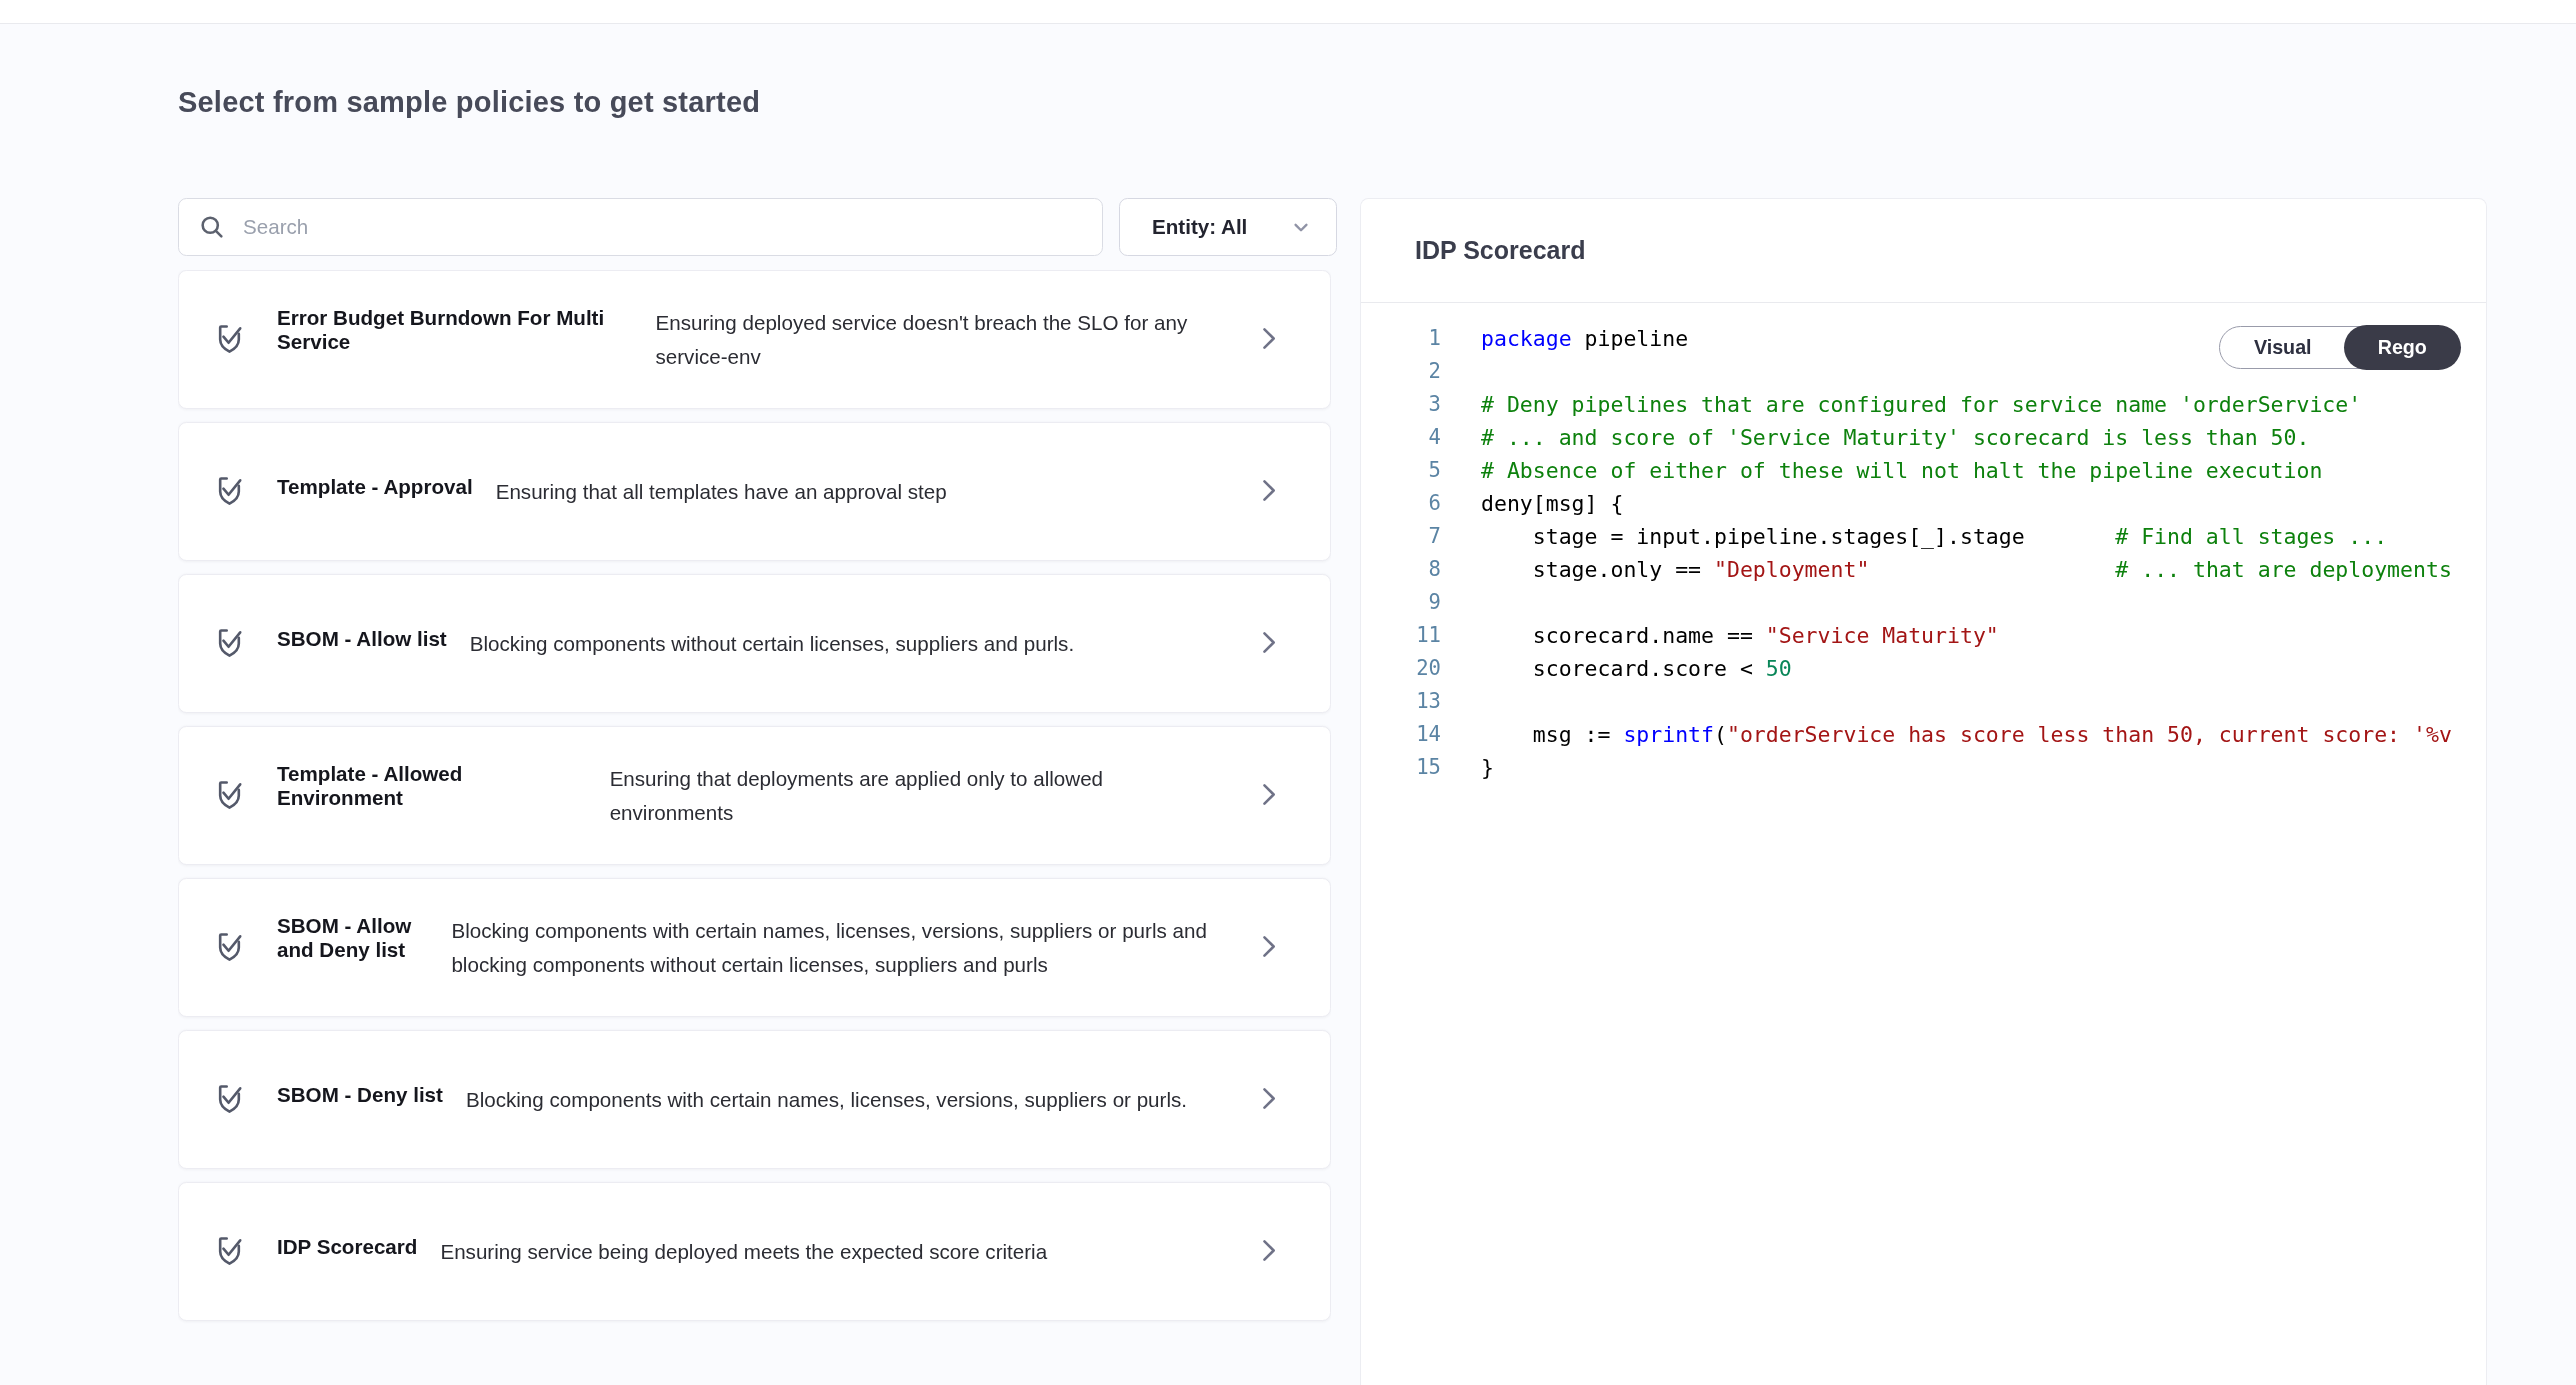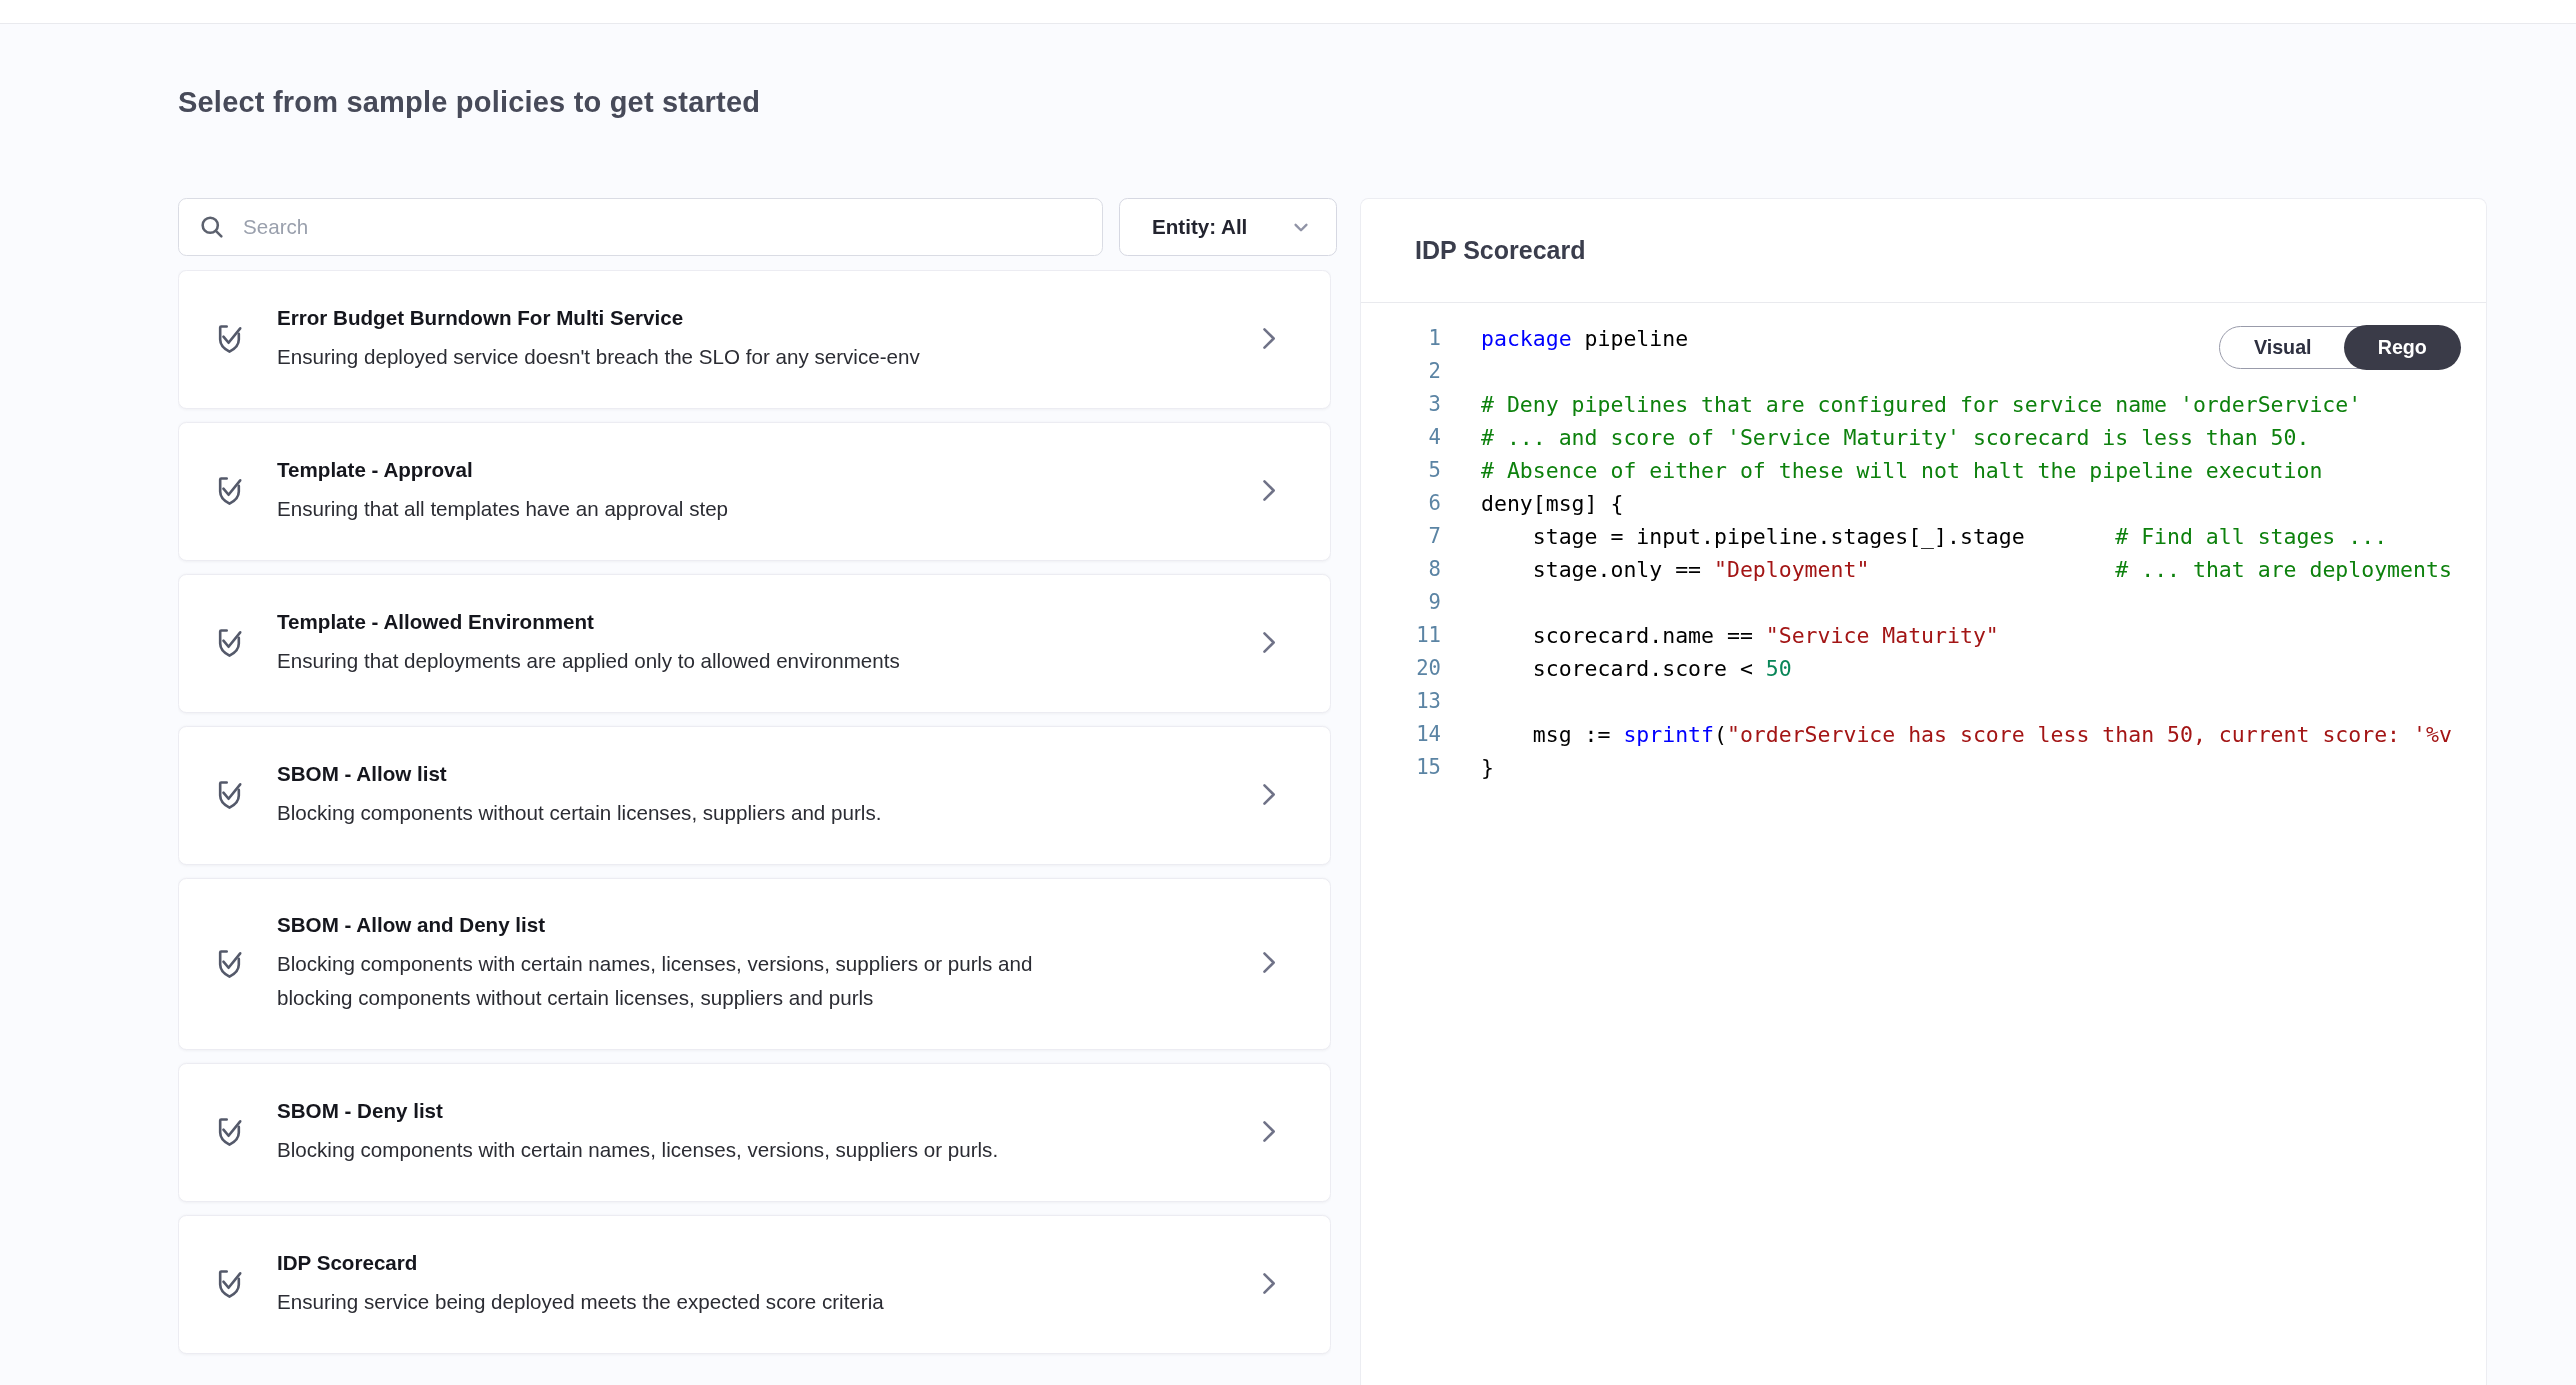--- a/index.html
+++ b/index.html
@@ -19,21 +19,21 @@
   .search-box input{border:none;outline:none;flex:1;margin-left:15px;font-size:20.6px;color:#1d1e26;background:transparent;font-family:inherit;}
   .search-box input::placeholder{color:#9aa0ad;}
   .entity-btn{width:218px;background:#fff;border:1.9px solid #d6d8e2;border-radius:8.4px;display:flex;align-items:center;box-sizing:border-box;padding:0 22.5px 0 32px;cursor:pointer;}
   .entity-btn .lbl{font-size:20.6px;font-weight:700;color:#23242f;flex:1;text-align:left;}
 
   
   .policy-list{position:absolute;left:178px;top:270px;width:1153px;height:1116px;overflow:hidden;}
   .card{position:relative;background:#fff;border:0.9px solid #ececf2;border-radius:8.4px;box-shadow:0 0.9px 2.8px rgba(30,35,60,.05);
         display:flex;align-items:center;box-sizing:border-box;min-height:139px;padding:34px 112px 34px 30px;margin-bottom:13px;cursor:pointer;}
   .shield{flex:none;width:41px;height:41px;margin-right:27px;display:flex;align-items:center;justify-content:center;}
-  .card-text{display:flex;flex-direction:column;gap:10px;}
+  .card-text{display:flex;flex-direction:row;gap:23px;}
   .card-title{font-size:20.6px;font-weight:700;color:#15161d;}
   .card-desc{font-size:20.6px;line-height:34px;font-weight:400;color:#2b2c33;max-width:824px;}
   .chev{position:absolute;right:45px;top:50%;transform:translateY(-50%);}
 
   
   .panel{position:absolute;left:1360px;top:198px;width:1127px;height:1187px;background:#fff;border:0.9px solid #ecedf2;border-bottom:none;
          border-radius:8.4px 8.4px 0 0;overflow:hidden;box-sizing:border-box;}
   .panel-header{height:103px;border-bottom:0.9px solid #e9eaee;display:flex;align-items:center;padding-left:54px;}
   .panel-title{margin:0;font-size:25px;font-weight:700;color:#3a3d4c;}
 
@@ -113,39 +113,39 @@
       </span>
     </div>
     <div class="card">
       <span class="shield">
         <svg width="41" height="41" viewBox="0 0 44 44" fill="none" stroke="#54596a" stroke-width="2.8" stroke-linecap="round" stroke-linejoin="round">
           <path d="M19 8 H13 Q12 8 12 9 V22 C12 29 17 32.5 22 35 C27 32.5 32 29 32 22 V16"></path>
           <path d="M15.5 19 L21 25.5 L33.5 10"></path>
         </svg>
       </span>
       <div class="card-text">
+        <div class="card-title">SBOM - Allow list</div>
+        <div class="card-desc">Blocking components without certain licenses, suppliers and purls.</div>
+      </div>
+      <span class="chev">
+        <svg width="34" height="34" viewBox="0 0 24 24" fill="none" stroke="#6f7287" stroke-width="1.8" stroke-linecap="round" stroke-linejoin="round">
+          <polyline points="9.5 5.5 16 12 9.5 18.5"></polyline>
+        </svg>
+      </span>
+    </div>
+    <div class="card">
+      <span class="shield">
+        <svg width="41" height="41" viewBox="0 0 44 44" fill="none" stroke="#54596a" stroke-width="2.8" stroke-linecap="round" stroke-linejoin="round">
+          <path d="M19 8 H13 Q12 8 12 9 V22 C12 29 17 32.5 22 35 C27 32.5 32 29 32 22 V16"></path>
+          <path d="M15.5 19 L21 25.5 L33.5 10"></path>
+        </svg>
+      </span>
+      <div class="card-text">
         <div class="card-title">Template - Allowed Environment</div>
         <div class="card-desc">Ensuring that deployments are applied only to allowed environments</div>
-      </div>
-      <span class="chev">
-        <svg width="34" height="34" viewBox="0 0 24 24" fill="none" stroke="#6f7287" stroke-width="1.8" stroke-linecap="round" stroke-linejoin="round">
-          <polyline points="9.5 5.5 16 12 9.5 18.5"></polyline>
-        </svg>
-      </span>
-    </div>
-    <div class="card">
-      <span class="shield">
-        <svg width="41" height="41" viewBox="0 0 44 44" fill="none" stroke="#54596a" stroke-width="2.8" stroke-linecap="round" stroke-linejoin="round">
-          <path d="M19 8 H13 Q12 8 12 9 V22 C12 29 17 32.5 22 35 C27 32.5 32 29 32 22 V16"></path>
-          <path d="M15.5 19 L21 25.5 L33.5 10"></path>
-        </svg>
-      </span>
-      <div class="card-text">
-        <div class="card-title">SBOM - Allow list</div>
-        <div class="card-desc">Blocking components without certain licenses, suppliers and purls.</div>
       </div>
       <span class="chev">
         <svg width="34" height="34" viewBox="0 0 24 24" fill="none" stroke="#6f7287" stroke-width="1.8" stroke-linecap="round" stroke-linejoin="round">
           <polyline points="9.5 5.5 16 12 9.5 18.5"></polyline>
         </svg>
       </span>
     </div>
     <div class="card">
       <span class="shield">
         <svg width="41" height="41" viewBox="0 0 44 44" fill="none" stroke="#54596a" stroke-width="2.8" stroke-linecap="round" stroke-linejoin="round">

